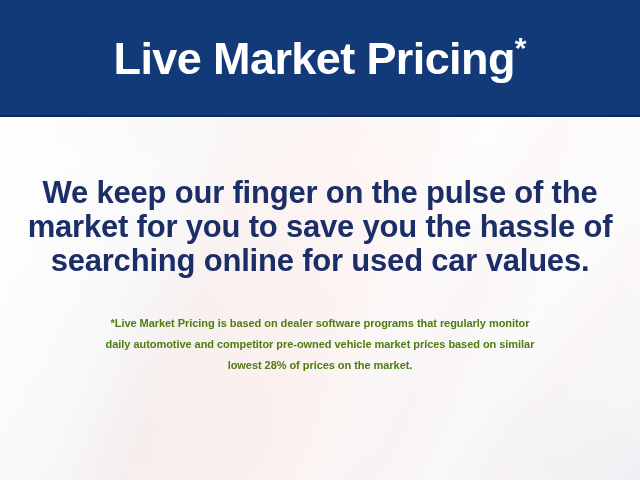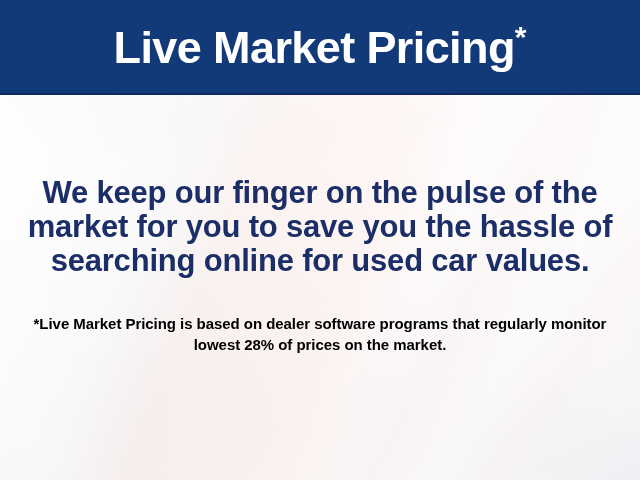--- a/index.html
+++ b/index.html
@@ -97,21 +97,21 @@
         rgba(255,255,255,0.70) 78%,
         rgba(255,255,255,0.72) 100%);
   }
 
   
   .header-band {
     position: absolute;
     top: 0;
     left: 0;
     width: 640px;
-    height: 95px;
+    height: 117px;
     background: #123A78;
     border-bottom: 2px solid #0c2b5c;
     box-sizing: border-box;
     display: flex;
     align-items: center;
     justify-content: center;
   }
   .header-title {
     color: #ffffff;
     font-size: 45px;
@@ -146,22 +146,22 @@
     white-space: nowrap;
   }
 
   
   .disclaimer {
     position: absolute;
     top: 313px;
     left: 22px;
     width: 596px;
     text-align: center;
-    color: #000000;
-    font-size: 15px;
+    color: #4d7c0f;
+    font-size: 11px;
     font-weight: bold;
     line-height: 21px;
     letter-spacing: -0.05px;
   }
   .disclaimer .fp-line {
     display: block;
     white-space: nowrap;
   }
 </style>
 </head>
@@ -184,16 +184,17 @@
   </div>
 
   <div class="headline">
     <span class="hl-line">We keep our finger on the pulse of the</span>
     <span class="hl-line">market for you to save you the hassle of</span>
     <span class="hl-line">searching online for used car values.</span>
   </div>
 
   <div class="disclaimer">
     <span class="fp-line">*Live Market Pricing is based on dealer software programs that regularly monitor</span>
+    <span class="fp-line">daily automotive and competitor pre-owned vehicle market prices based on similar</span>
     <span class="fp-line">lowest 28% of prices on the market.</span>
   </div>
 
 </div>
 
 </body></html>

